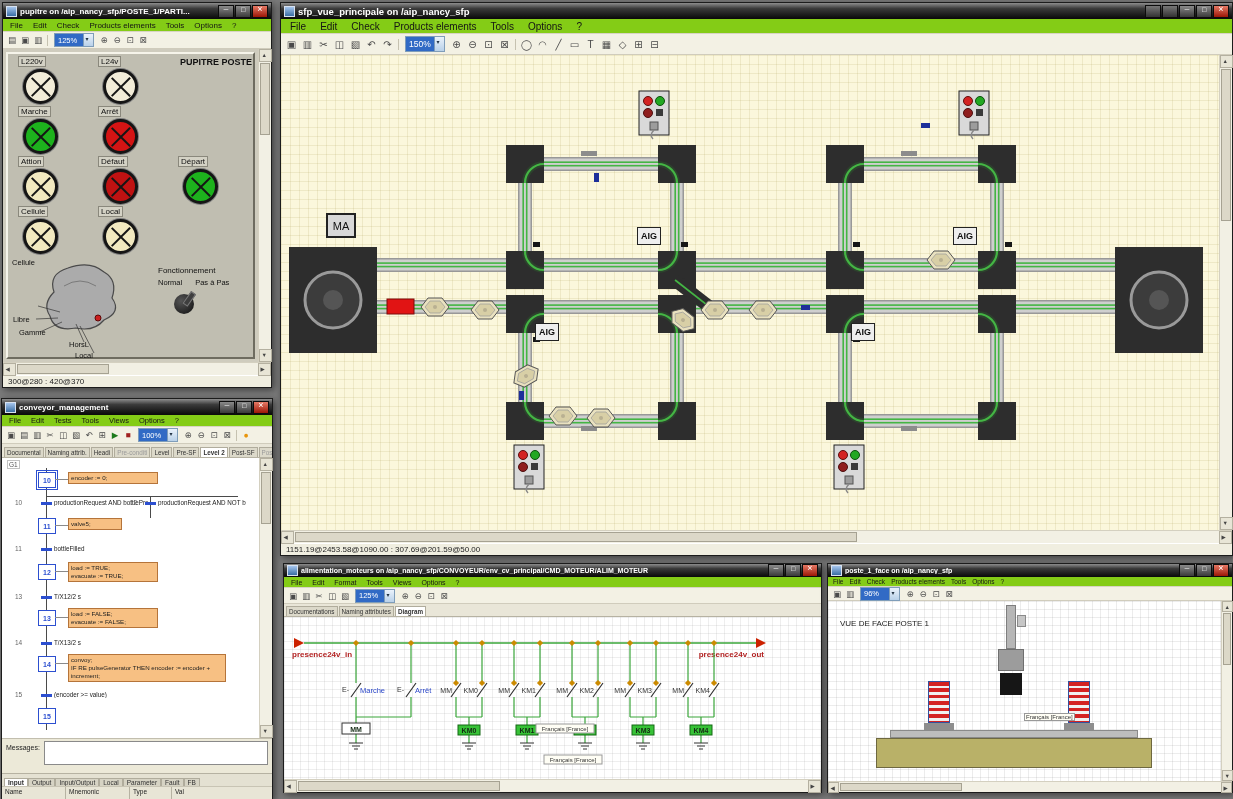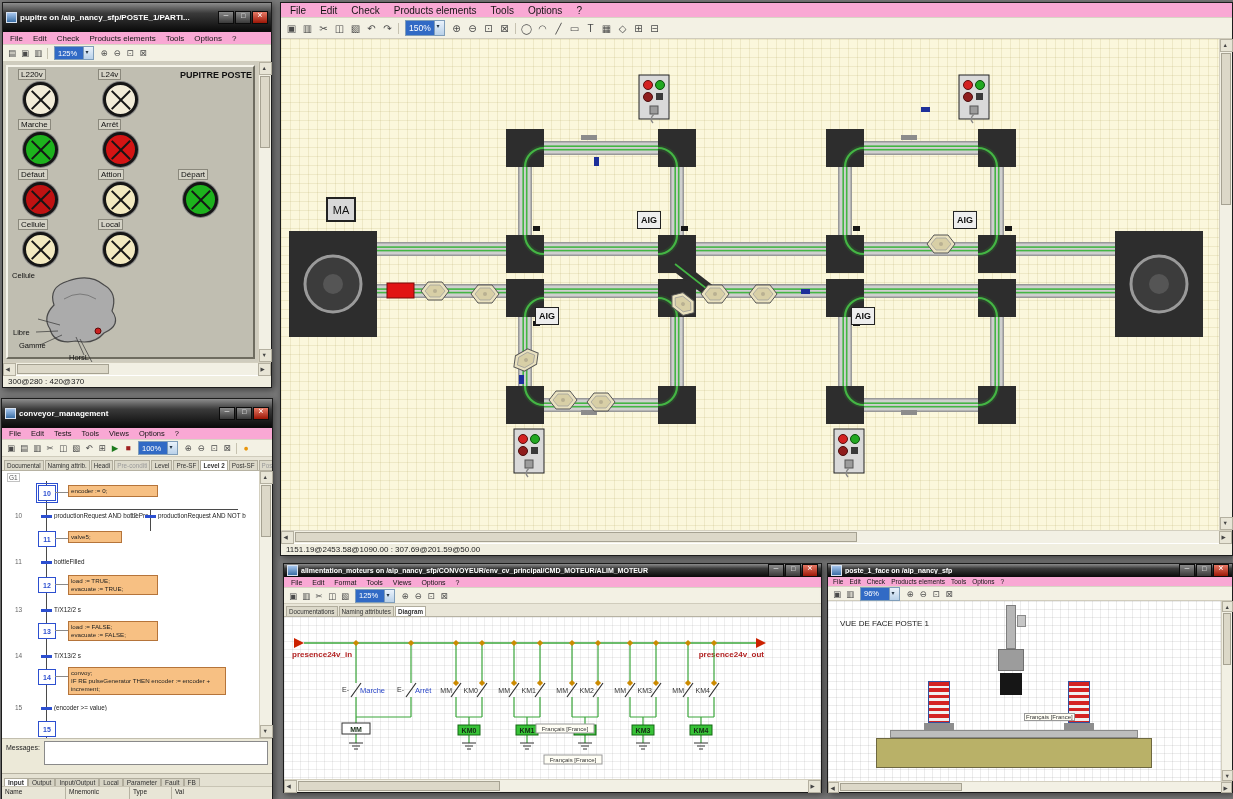--- a/index.html
+++ b/index.html
@@ -1,33 +1,33 @@
 <!DOCTYPE html>
 <html><head>
 <meta charset="utf-8">
 <style>
   html,body{margin:0;padding:0}
   body{width:1233px;height:799px;position:relative;background:#7b7b7b;overflow:hidden;
        font-family:"Liberation Sans","DejaVu Sans",sans-serif;-webkit-font-smoothing:antialiased}
   
   .win{position:absolute;display:flex;flex-direction:column;background:#ece9d8;border:1px solid #1c1c1c;
        box-shadow:2px 2px 7px rgba(0,0,0,.5)}
-  .tb{flex:none;height:29px;display:flex;align-items:center;gap:3px;padding:0 3px;
+  .tb{flex:none;height:16px;display:flex;align-items:center;gap:3px;padding:0 3px;
       background:linear-gradient(#8d8d8d,#3a3a3a 35%,#0c0c0c 95%);color:#fff}
   .tb .t{flex:1;font-size:8px;font-weight:bold;white-space:nowrap;overflow:hidden}
   .wicon{width:9px;height:9px;flex:none;background:linear-gradient(#a6c6ee,#3a6ea5);border:1px solid #d8e2f0}
   .wbtns{display:flex;gap:1px;flex:none}
   .wbtn{width:14px;height:11px;background:linear-gradient(#8a8a8a,#3a3a3a);border:1px solid #0c0c0c;position:relative}
   .wbtn::after{position:absolute;left:0;right:0;text-align:center;color:#fff;font-size:8px;top:-1px}
   .wbtn.min::after{content:"_";top:-5px}
   .wbtn.max::after{content:"□";font-size:7px;top:0}
   .wbtn.close{background:linear-gradient(#e77a66,#9c1606)}
   .wbtn.close::after{content:"×";font-size:9px;top:-2px}
   .wbtn.xtr{background:linear-gradient(#777,#333)}
-  .menubar{flex:none;height:12px;display:flex;align-items:center;background:#f9a8d4;border-bottom:1px solid #d8d4c4;
+  .menubar{flex:none;height:12px;display:flex;align-items:center;background:#84cc16;border-bottom:1px solid #d8d4c4;
            color:#141414;font-size:8px;padding:0 2px}
   .menubar .mi{padding:0 5px;white-space:nowrap}
   .toolbar{flex:none;height:16px;display:flex;align-items:center;gap:1px;background:#f3f1e4;
            border-bottom:1px solid #d0ccbc;padding:0 3px}
   .tgroup{display:flex;gap:1px;align-items:center}
   .ticon{min-width:12px;height:12px;line-height:12px;text-align:center;font-size:8.5px;color:#4a4a4a}
   .tsep{width:1px;height:11px;background:#c6c2b0;margin:0 2px}
   .combo{height:12px;background:#fff;border:1px solid #7f9db9;display:flex;align-items:stretch;margin:0 3px}
   .combo .sel{font-size:7.5px;background:#316ac5;color:#fff;padding:0 3px;display:flex;align-items:center;min-width:22px}
   .carrow{width:9px;background:linear-gradient(#eaf2fb,#b9d1e9);border-left:1px solid #7f9db9;position:relative}
@@ -240,30 +240,30 @@
 
             <div class="lampwrap">
               <span class="lamplabel">Arrêt</span>
               <span class="lamp" style="background: rgb(212, 20, 20);">
                 <i class="xa"></i>
                 <i class="xb"></i>
               </span>
             </div>
 
             <div class="lampwrap">
-              <span class="lamplabel">Défaut</span>
-              <span class="lamp" style="background: rgb(192, 18, 18);">
+              <span class="lamplabel">Attion</span>
+              <span class="lamp" style="background: rgb(242, 233, 192);">
                 <i class="xa"></i>
                 <i class="xb"></i>
               </span>
             </div>
 
             <div class="lampwrap">
-              <span class="lamplabel">Attion</span>
-              <span class="lamp" style="background: rgb(242, 233, 192);">
+              <span class="lamplabel">Défaut</span>
+              <span class="lamp" style="background: rgb(192, 18, 18);">
                 <i class="xa"></i>
                 <i class="xb"></i>
               </span>
             </div>
 
             <div class="lampwrap">
               <span class="lamplabel">Départ</span>
               <span class="lamp" style="background: rgb(29, 178, 29);">
                 <i class="xa"></i>
                 <i class="xb"></i>
@@ -296,20 +296,29 @@
             <path d="M26 48 L48 54 M24 61 L46 60 M28 74 L50 64 M72 84 L64 66 M82 95 L68 68" stroke="#333" stroke-width="0.7" fill="none"></path>
           </svg>
           <span class="sl"></span>
 
         <span class="sl">Libre</span>
             <span class="sl">Gamme</span>
             <span class="sl">HorsL</span>
             <span class="sl">Local</span>
             <span class="sl">Cellule</span>
           </div>
+        <div class="modezone">
+          <div class="mtitle">Fonctionnement</div>
+          <div class="mopts">
+
+          <span>Normal</span>
+              <span>Pas à Pas</span>
+            </div>
+          <div class="knob"></div>
+        </div>
       </div>
     </div>
     <div class="vscroll">
       <span class="sa up"></span>
       <span class="sthumb" style="height:70px"></span>
       <span class="sa dn" style="margin-top:auto"></span>
     </div>
   </div>
   <div class="hscroll">
     <span class="sa lt"></span>
@@ -469,20 +478,31 @@
   <div class="vhead">
 
   <span class="vcol">Name</span>
       <span class="vcol">Mnemonic</span>
       <span class="vcol">Type</span>
       <span class="vcol">Val</span>
     </div>
 </div>
 
 <div class="win" id="w3">
+  <div class="tb">
+    <span class="wicon"></span>
+    <span class="t">sfp_vue_principale on /aip_nancy_sfp</span>
+    <span class="wbtns">
+      <span class="wbtn xtr"></span>
+      <span class="wbtn xtr"></span>
+      <span class="wbtn min"></span>
+      <span class="wbtn max"></span>
+      <span class="wbtn close"></span>
+    </span>
+  </div>
   <div class="menubar">
 
   <span class="mi">File</span>
       <span class="mi">Edit</span>
       <span class="mi">Check</span>
       <span class="mi">Products elements</span>
       <span class="mi">Tools</span>
       <span class="mi">Options</span>
       <span class="mi">?</span>
     </div>

